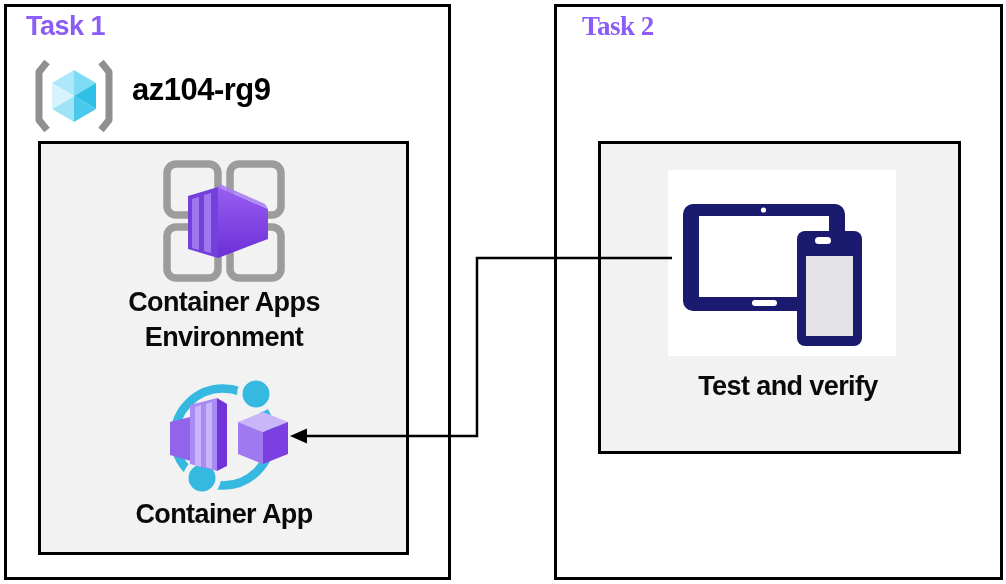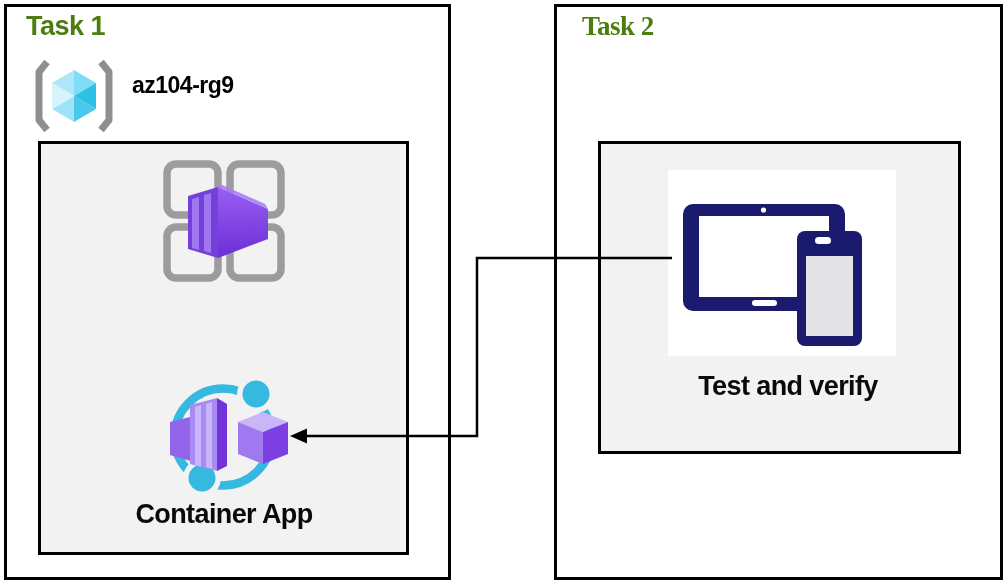--- a/index.html
+++ b/index.html
@@ -3,24 +3,24 @@
 <meta charset="utf-8">
 <style>
   html,body{margin:0;padding:0;background:#ffffff;}
   #canvas{
     position:relative;width:1006px;height:584px;background:#ffffff;
     font-family:"Liberation Sans",sans-serif;overflow:hidden;
   }
   .abs{position:absolute;box-sizing:border-box;}
   .task-box{border:3px solid #000;background:#fff;}
   .panel{border:3px solid #000;background:#f2f2f2;}
-  .task-title{font-size:27px;font-weight:bold;color:#4d7c0f;letter-spacing:-0.5px;}
+  .task-title{font-size:27px;font-weight:bold;color:#8b5cf6;letter-spacing:-0.5px;}
   .node-label{font-size:27px;font-weight:bold;color:#0a0a0a;text-align:center;
               line-height:35px;letter-spacing:-0.6px;}
-  .rg-label{font-size:23px;font-weight:bold;color:#000;letter-spacing:-0.5px;}
+  .rg-label{font-size:31px;font-weight:bold;color:#000;letter-spacing:-0.5px;}
   .card{background:#ffffff;}
   svg{display:block;}
   #connector-overlay{pointer-events:none;z-index:10;}
 </style>
 </head>
 <body>
 
 <div id="canvas">
 
   <div class="abs task-box" style="left:4px;top:4px;width:447px;height:576px;"></div>
@@ -55,20 +55,21 @@
       <rect x="6" y="69" width="51" height="51" rx="9"></rect>
       <rect x="69" y="69" width="51" height="51" rx="9"></rect>
     </g>
     <polygon points="27,38 57,29 57,100 27,91" fill="#7340dc"></polygon>
     <polygon points="31,41 38,39 38,92 31,90" fill="#a077ee"></polygon>
     <polygon points="43,37 50,35 50,95 43,93" fill="#a077ee"></polygon>
     <polygon points="57,29 107,51 107,81 57,100" fill="url(#caeFace)" stroke-linejoin="round"></polygon>
     <polygon points="57,29 107,51 104,46 59,26" fill="#a87ff4" opacity="0.9"></polygon>
   </svg>
 
+  <div class="abs node-label" style="left:49px;top:285px;width:350px;">Container Apps Environment</div>
 
   <svg class="abs" style="left:163px;top:378px;" width="134" height="120" viewBox="0 0 134 120">
     <circle cx="60" cy="59" r="48.5" fill="none" stroke="#35b9e1" stroke-width="8.5"></circle>
     <circle cx="93" cy="16" r="19" fill="#f2f2f2"></circle>
     <circle cx="39" cy="100" r="19" fill="#f2f2f2"></circle>
     <circle cx="93" cy="16" r="13.5" fill="#35b9e1"></circle>
     <circle cx="39" cy="100" r="13.5" fill="#35b9e1"></circle>
 
     <polygon points="7,44 31,38 31,84 7,77" fill="#9164ea"></polygon>
 

